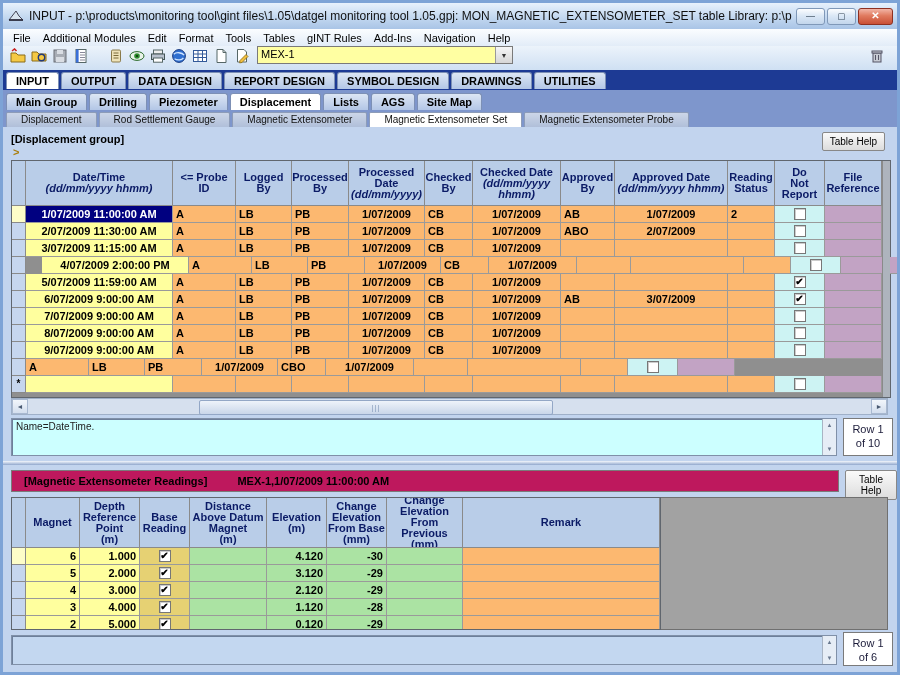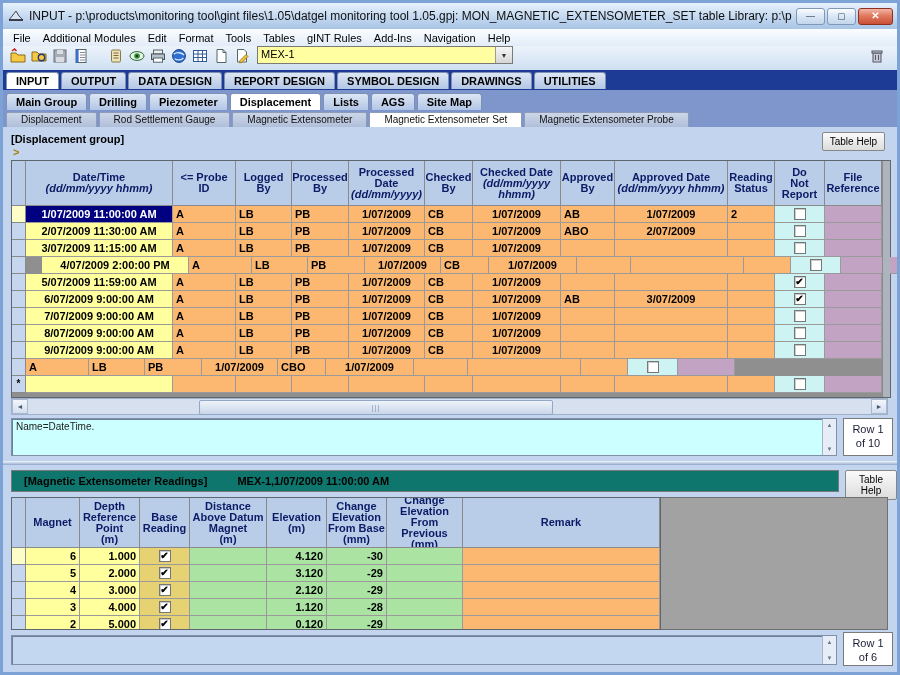--- a/index.html
+++ b/index.html
@@ -106,21 +106,21 @@
   .mini-vscroll{width:13px;display:flex;flex-direction:column;justify-content:space-between;
     border-left:1px solid #a8b4c4;background:#e6edf6;}
   .mini-arrow{height:12px;display:flex;align-items:center;justify-content:center;font-size:6px;color:#68788e;}
   .counter{position:absolute;box-sizing:border-box;width:50px;background:#fff;border:1px solid #7a7a7a;
     font-size:11px;color:#1c1c3a;text-align:center;line-height:14px;padding-top:3px;}
   .counter1{left:840px;top:291px;height:38px;}
   .counter2{left:840px;top:505px;height:34px;}
   .separator{position:absolute;left:0;top:334px;right:0;height:4px;
     background:linear-gradient(#f2f6fc,#90a7cd);}
   .whitebar{position:absolute;left:8px;top:343px;width:828px;height:22px;box-sizing:border-box;
-    background:#0f766e;border:1px solid #7a7a7a;display:flex;align-items:center;padding-left:12px;
+    background:#be185d;border:1px solid #7a7a7a;display:flex;align-items:center;padding-left:12px;
     font-size:11px;font-weight:bold;color:#000;text-align:center;}
   .whitebar .wkey{margin-left:30px;}
   .t2outer{position:absolute;left:8px;top:370px;width:650px;height:133px;box-sizing:border-box;
     border:1px solid #60666e;overflow:hidden;background:#fff;}
   .t2grayfill{position:absolute;left:658px;top:370px;width:227px;height:133px;box-sizing:border-box;
     background:#a2a2a2;border:1px solid #707070;border-left:none;}
 </style>
 </head>
 <body>
 

